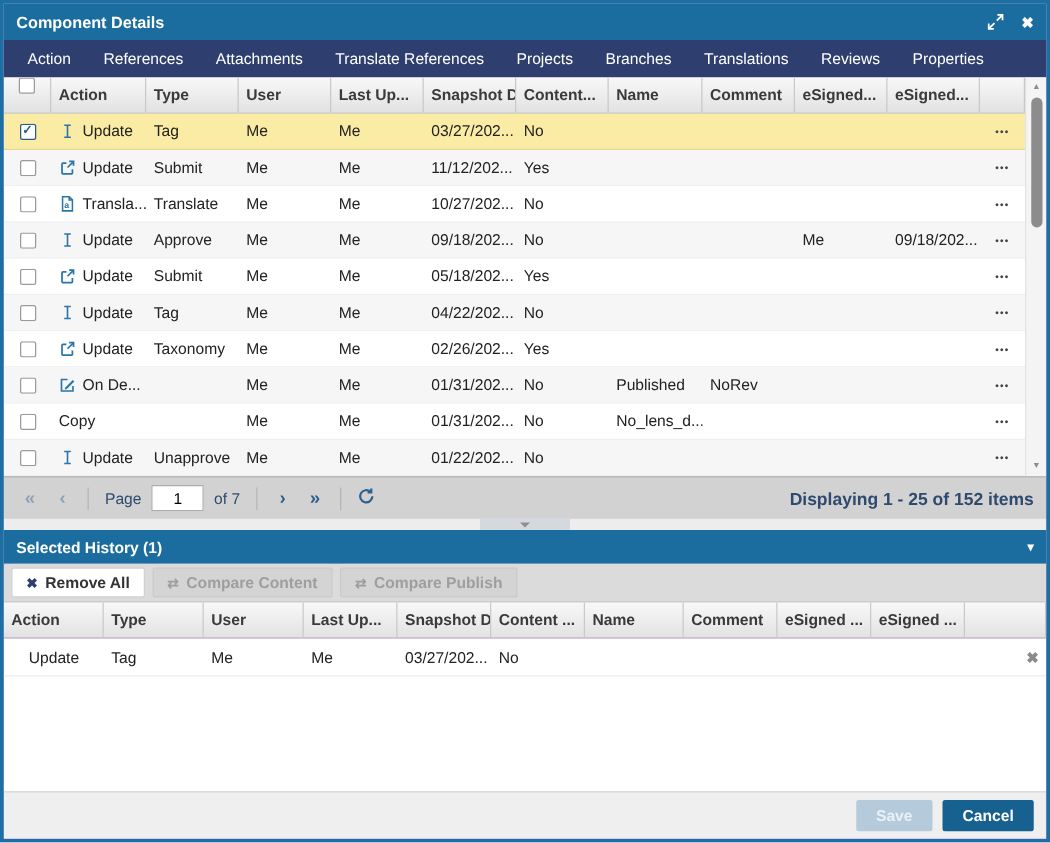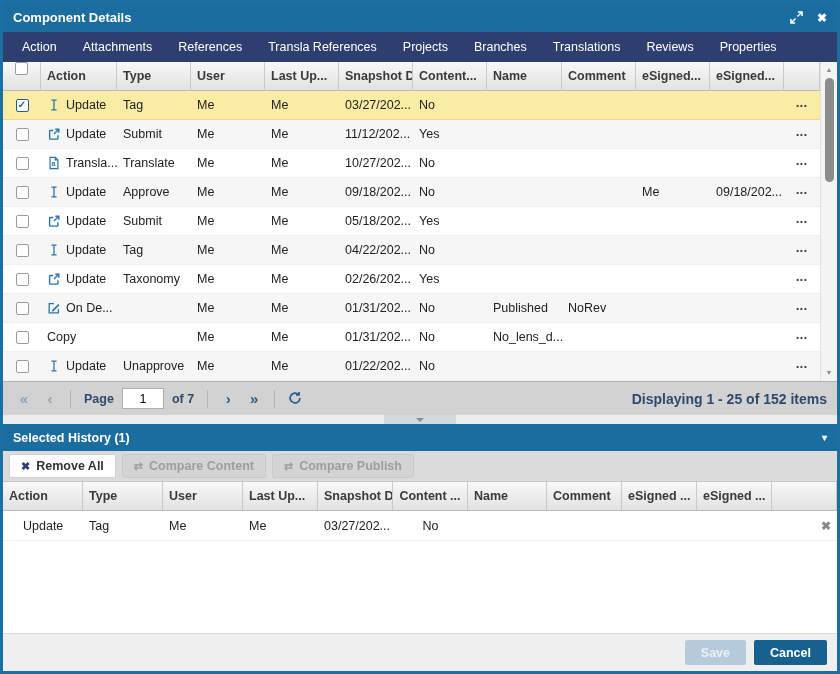--- a/index.html
+++ b/index.html
@@ -47,42 +47,42 @@
   .vscroll { flex:0 0 17px; background:#F4F4F4; border-left:1px solid #E2E2E2; display:flex; flex-direction:column; align-items:center; padding:3px 0; cursor:pointer; }
   .sarrow { font-size:7px; color:#8C8C8C; line-height:10px; }
   .sthumb { width:9px; height:104px; background:#8C8C8C; border-radius:5px; margin-top:3px; }
   .sarrow.down { margin-top:auto; }
 
   
   .pagebar { height:34px; background:#D2D2D2; border-top:1px solid #B4B4B4; display:flex; align-items:center; padding:0 10px; gap:4px; flex:0 0 auto; }
   .pbtn { width:22px; text-align:center; font-size:15px; font-weight:bold; color:#2E5F8F; cursor:pointer; line-height:1; }
   .pbtn.dis { color:#8FA3B8; }
   .psep { width:1px; height:18px; background:#B5B5B5; margin:0 5px; }
-  .plabel { font-size:12.5px; font-weight:bold; color:#2E4A6E; padding:0 4px; }
+  .plabel { font-size:12.5px; font-weight:normal; color:#2E4A6E; padding:0 4px; }
   .pinput { width:42px; height:21px; border:1px solid #ABADB3; text-align:center; font-size:12.5px; font-family:inherit; }
   .pbtn.refresh { display:flex; align-items:center; justify-content:center; }
   .pstatus { margin-left:auto; font-size:14px; font-weight:bold; color:#2E4A6E; }
 
   
   .splitter { height:9px; background:#EDEDED; display:flex; justify-content:center; align-items:center; flex:0 0 auto; cursor:row-resize; }
   .handle { width:72px; height:9px; background:#D3D9DD; display:flex; align-items:center; justify-content:center; cursor:pointer; }
   .tri { width:0; height:0; border-left:4px solid transparent; border-right:4px solid transparent; border-top:4px solid #8E8E8E; }
 
   
   .panel-header { height:27px; background:#1B6D9F; color:#fff; display:flex; align-items:center; padding:0 10px; font-size:12.5px; font-weight:bold; flex:0 0 auto; cursor:pointer; }
   .phead-arrow { margin-left:auto; font-size:10px; }
   .panel-toolbar { height:31px; background:#DBDBDB; border-bottom:1px solid #C6C6C6; display:flex; align-items:center; padding:0 6px; gap:6px; flex:0 0 auto; }
   .tbtn { height:24px; padding:0 11px; font-size:12.5px; font-weight:bold; font-family:inherit; display:flex; align-items:center; gap:6px; border-radius:2px; cursor:pointer; background:#FFF; border:1px solid #D2D2D2; color:#333; }
   .tbtn .ic { font-size:11px; color:#2E3F6F; }
   .tbtn.disabled { background:#D4D4D4; border-color:#CACACA; color:#9E9E9E; cursor:default; }
   .tbtn.disabled .ic { color:#9E9E9E; }
   .sel-grid .trow { height:30px; cursor:default; }
   .s-action { flex:0 0 80px; } .s-action.body { padding-left:20px; }
   .s-type { flex:0 0 80px; } .s-user { flex:0 0 80px; } .s-lastup { flex:0 0 75px; }
-  .s-snap { flex:0 0 75px; } .s-content { flex:0 0 75px;text-align:center; } .s-name { flex:0 0 79px; }
+  .s-snap { flex:0 0 75px; } .s-content { flex:0 0 75px; } .s-name { flex:0 0 79px; }
   .s-comment { flex:0 0 75px; } .s-esign1 { flex:0 0 75px; } .s-esign2 { flex:0 0 75px; }
   .s-remove { flex:1 1 auto; display:flex; justify-content:flex-end; padding-right:16px; }
   .row-remove { color:#8A8A8A; font-size:12px; font-weight:bold; cursor:pointer; }
   .sel-rest { flex:1 1 auto; background:#FFF; }
 
   
   .footer { height:38px; background:#EFEFEF; border-top:1px solid #D8D8D8; display:flex; align-items:center; justify-content:flex-end; gap:8px; padding:0 10px; flex:0 0 auto; }
   .btn { min-width:60px; height:25px; border:none; border-radius:2px; font-weight:bold; font-size:12.5px; font-family:inherit; padding:0 16px; cursor:pointer; }
   .btn.save { background:#B5CADB; color:#E9F1F7; }
   .btn.cancel { background:#16618F; color:#FFF; }
@@ -99,23 +99,23 @@
         <svg width="13" height="13" viewBox="0 0 14 14">
             <path d="M8.5 1H13v4.5M13 1L8 6M5.5 13H1V8.5M1 13l5-5" stroke="#fff" stroke-width="1.6" fill="none"></path>
           </svg>
       </span>
       <span class="tb-icon">✖</span>
     </span>
   </div>
 
   <div class="tabbar" id="tabbar">
       <div class="tab">Action</div>
+      <div class="tab">References</div>
       <div class="tab">Attachments</div>
-      <div class="tab">References</div>
-      <div class="tab">Transla References</div>
+      <div class="tab">Translate References</div>
       <div class="tab">Projects</div>
       <div class="tab">Branches</div>
       <div class="tab">Translations</div>
       <div class="tab">Reviews</div>
       <div class="tab">Properties</div>
     </div>
 
 
   <div class="grid-wrap">
     <div class="grid-main">

